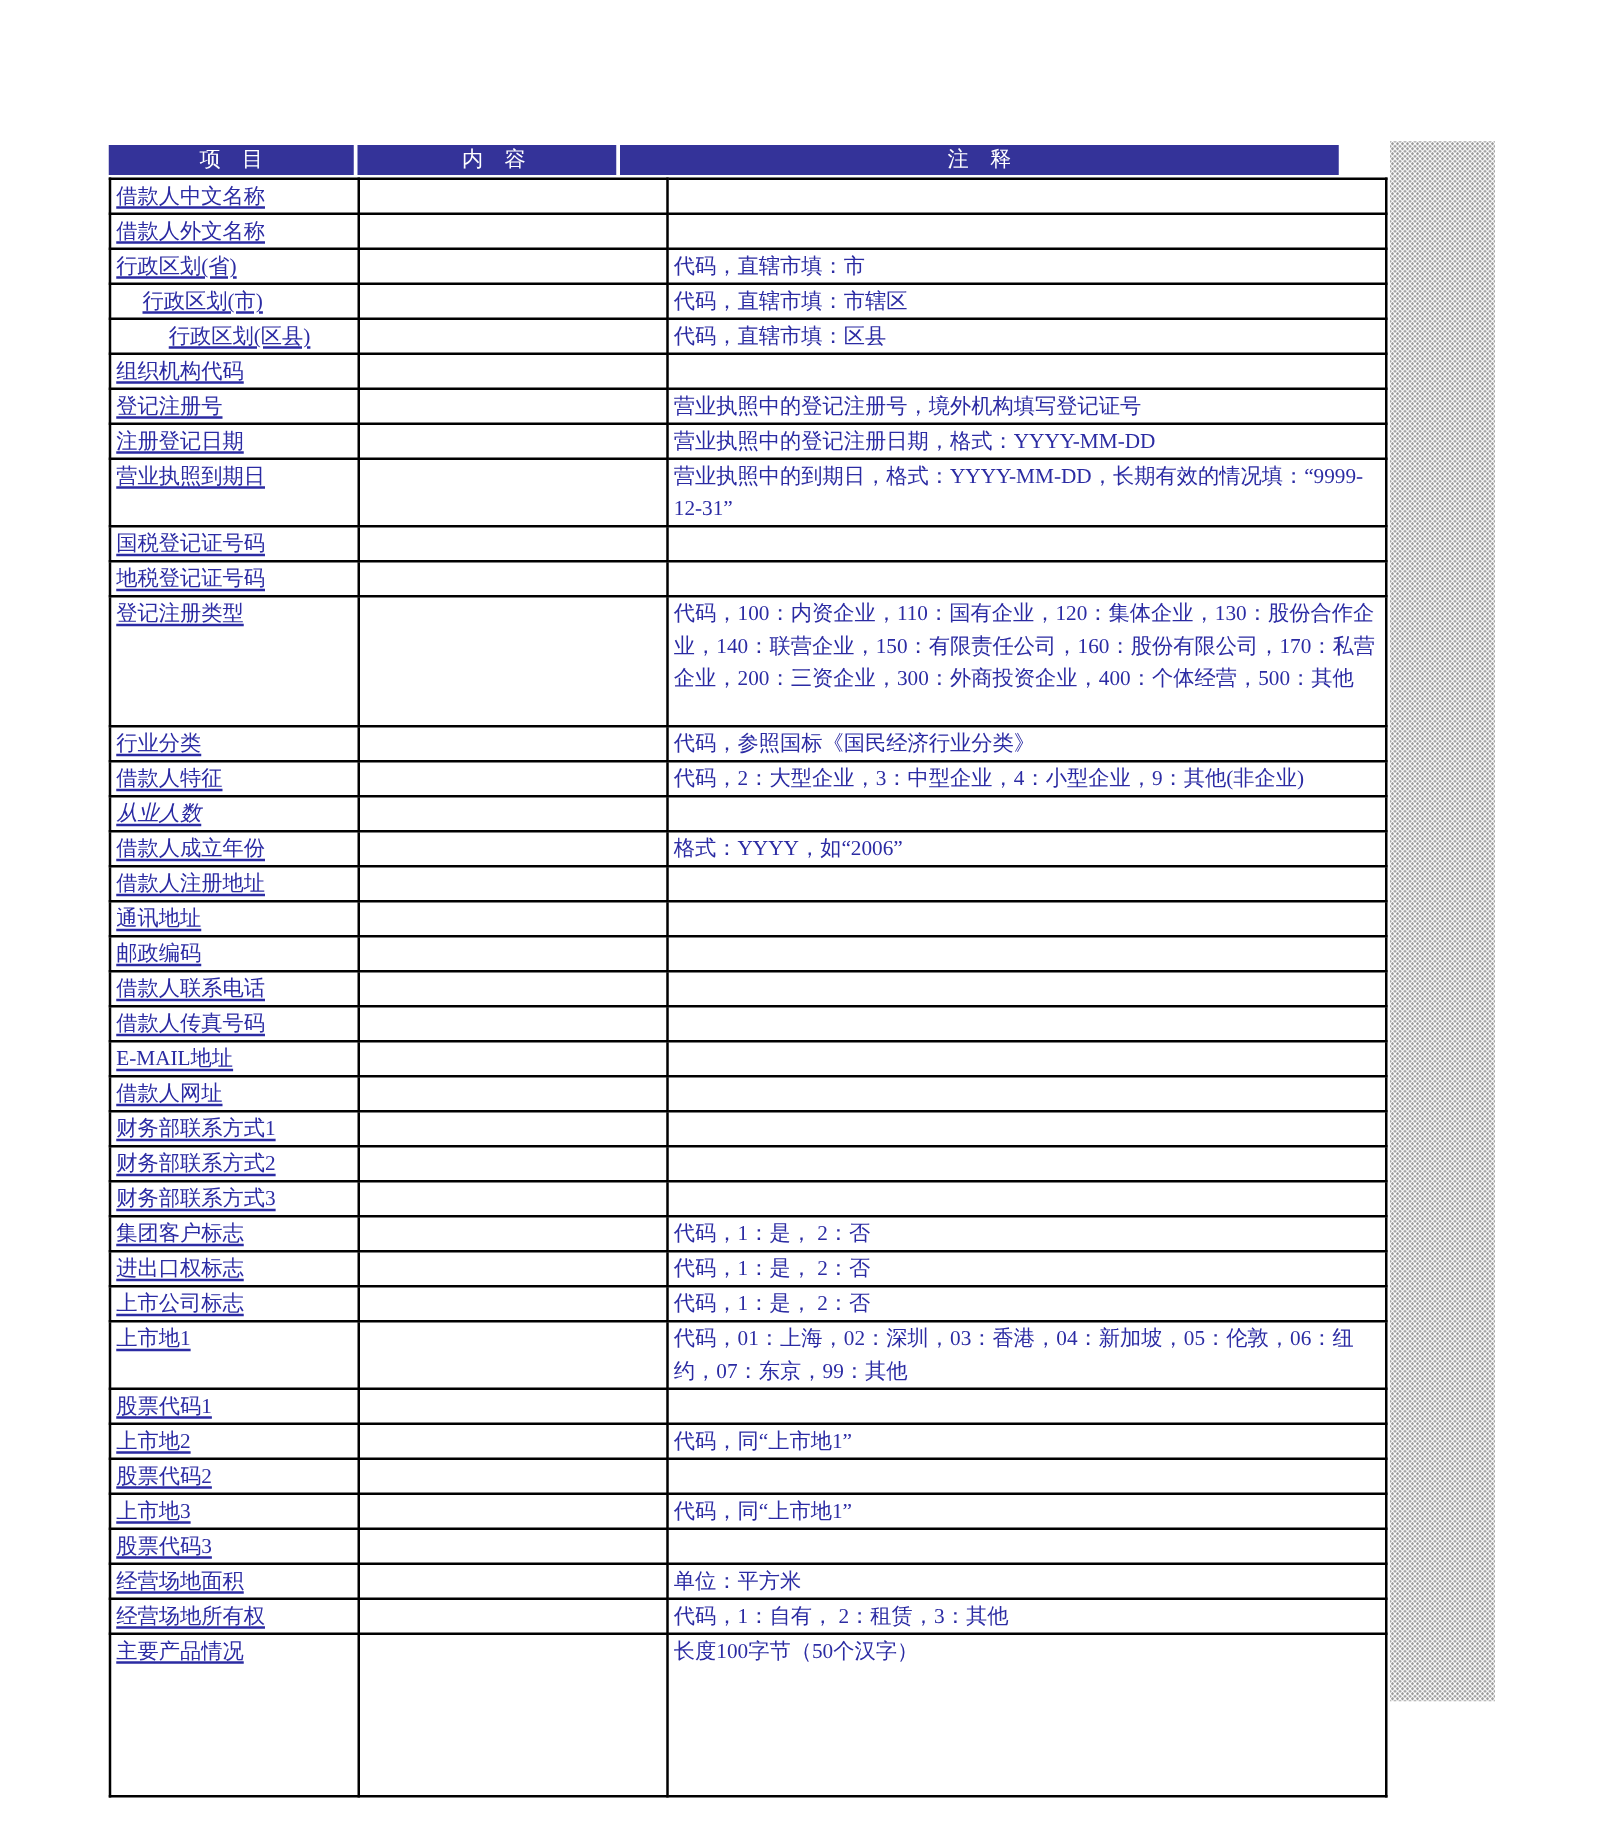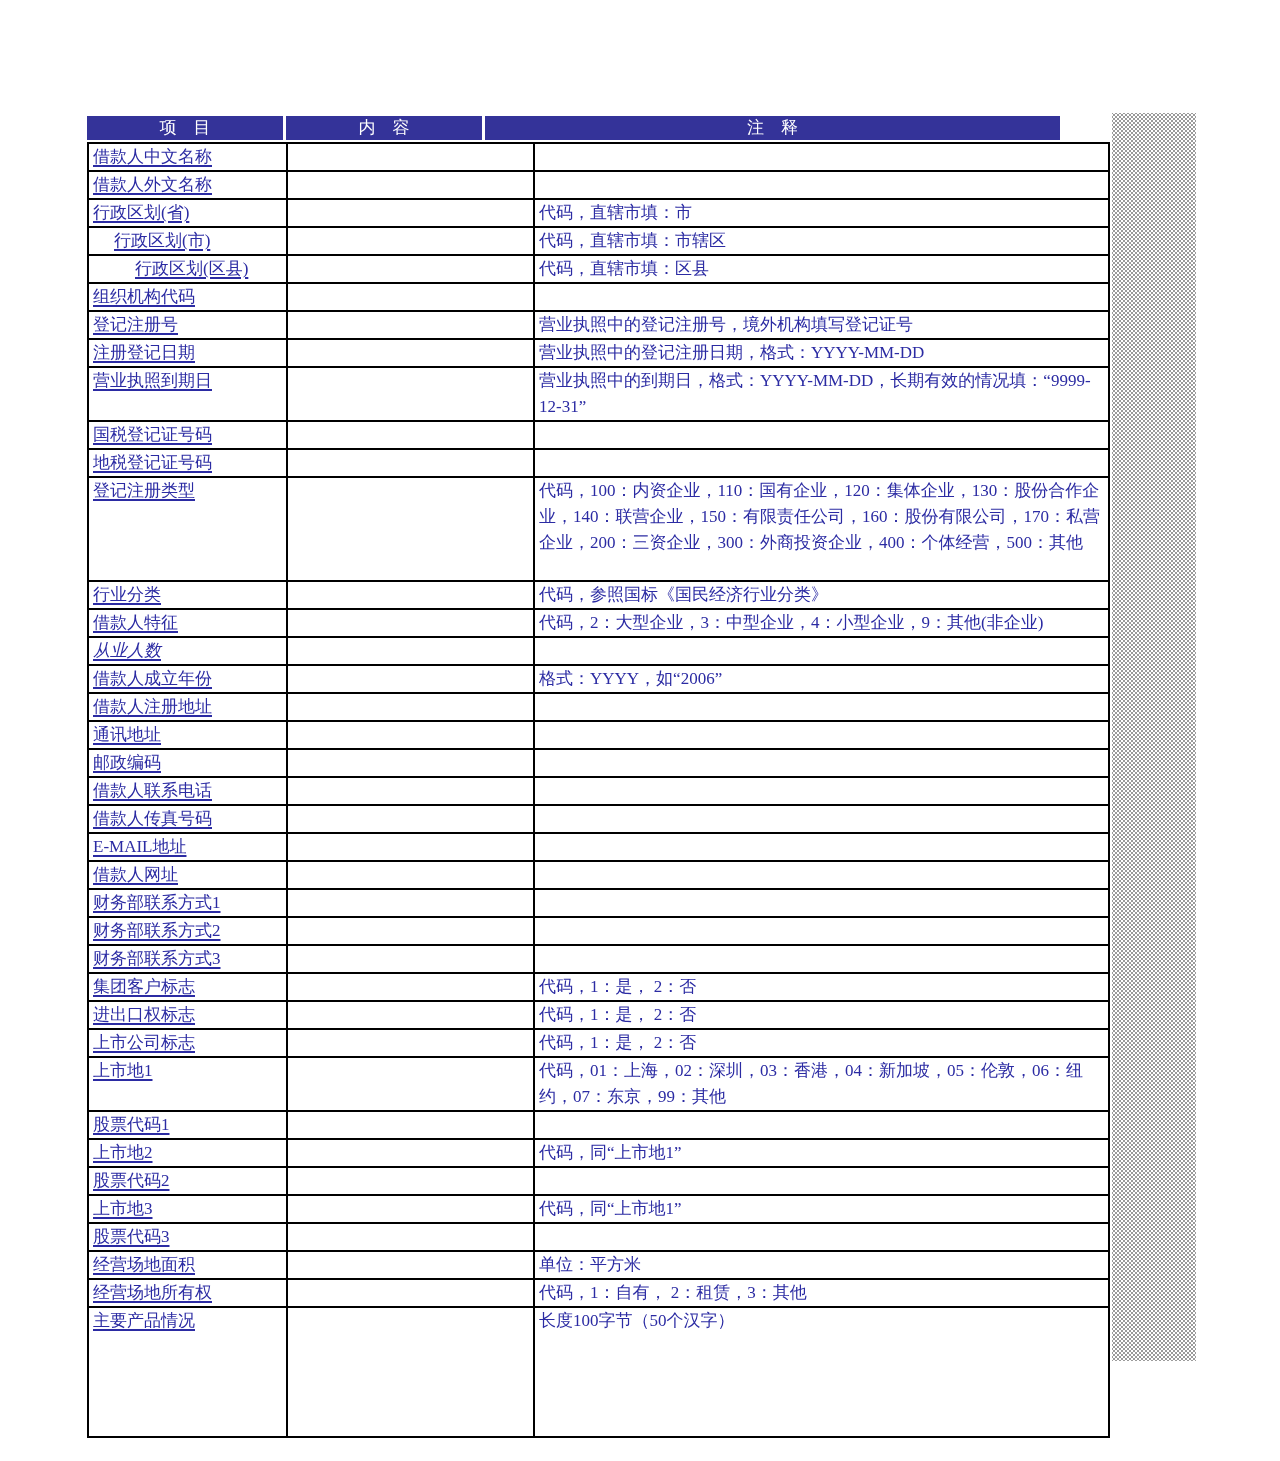--- a/index.html
+++ b/index.html
@@ -37,21 +37,21 @@
   .thead { display: flex; height: 24px; margin-bottom: 2px; }
   .th {
     background: #343399;
     color: #ffffff;
     font-size: 17px;
     line-height: 24px;
     text-align: center;
     height: 24px;
   }
   .th.c1 { width: 196px; margin-right: 3px; }
-  .th.c2 { width: 196px; margin-right: 3px; }
+  .th.c2 { width: 196px; margin-right: 3px; padding-left: 11px; }
   .th.c3 { width: 575px; }
 
   
   table.tbody {
     border-collapse: collapse;
     table-layout: fixed;
     width: 1021px;
   }
   table.tbody td {
     border: 2px solid #000000;

